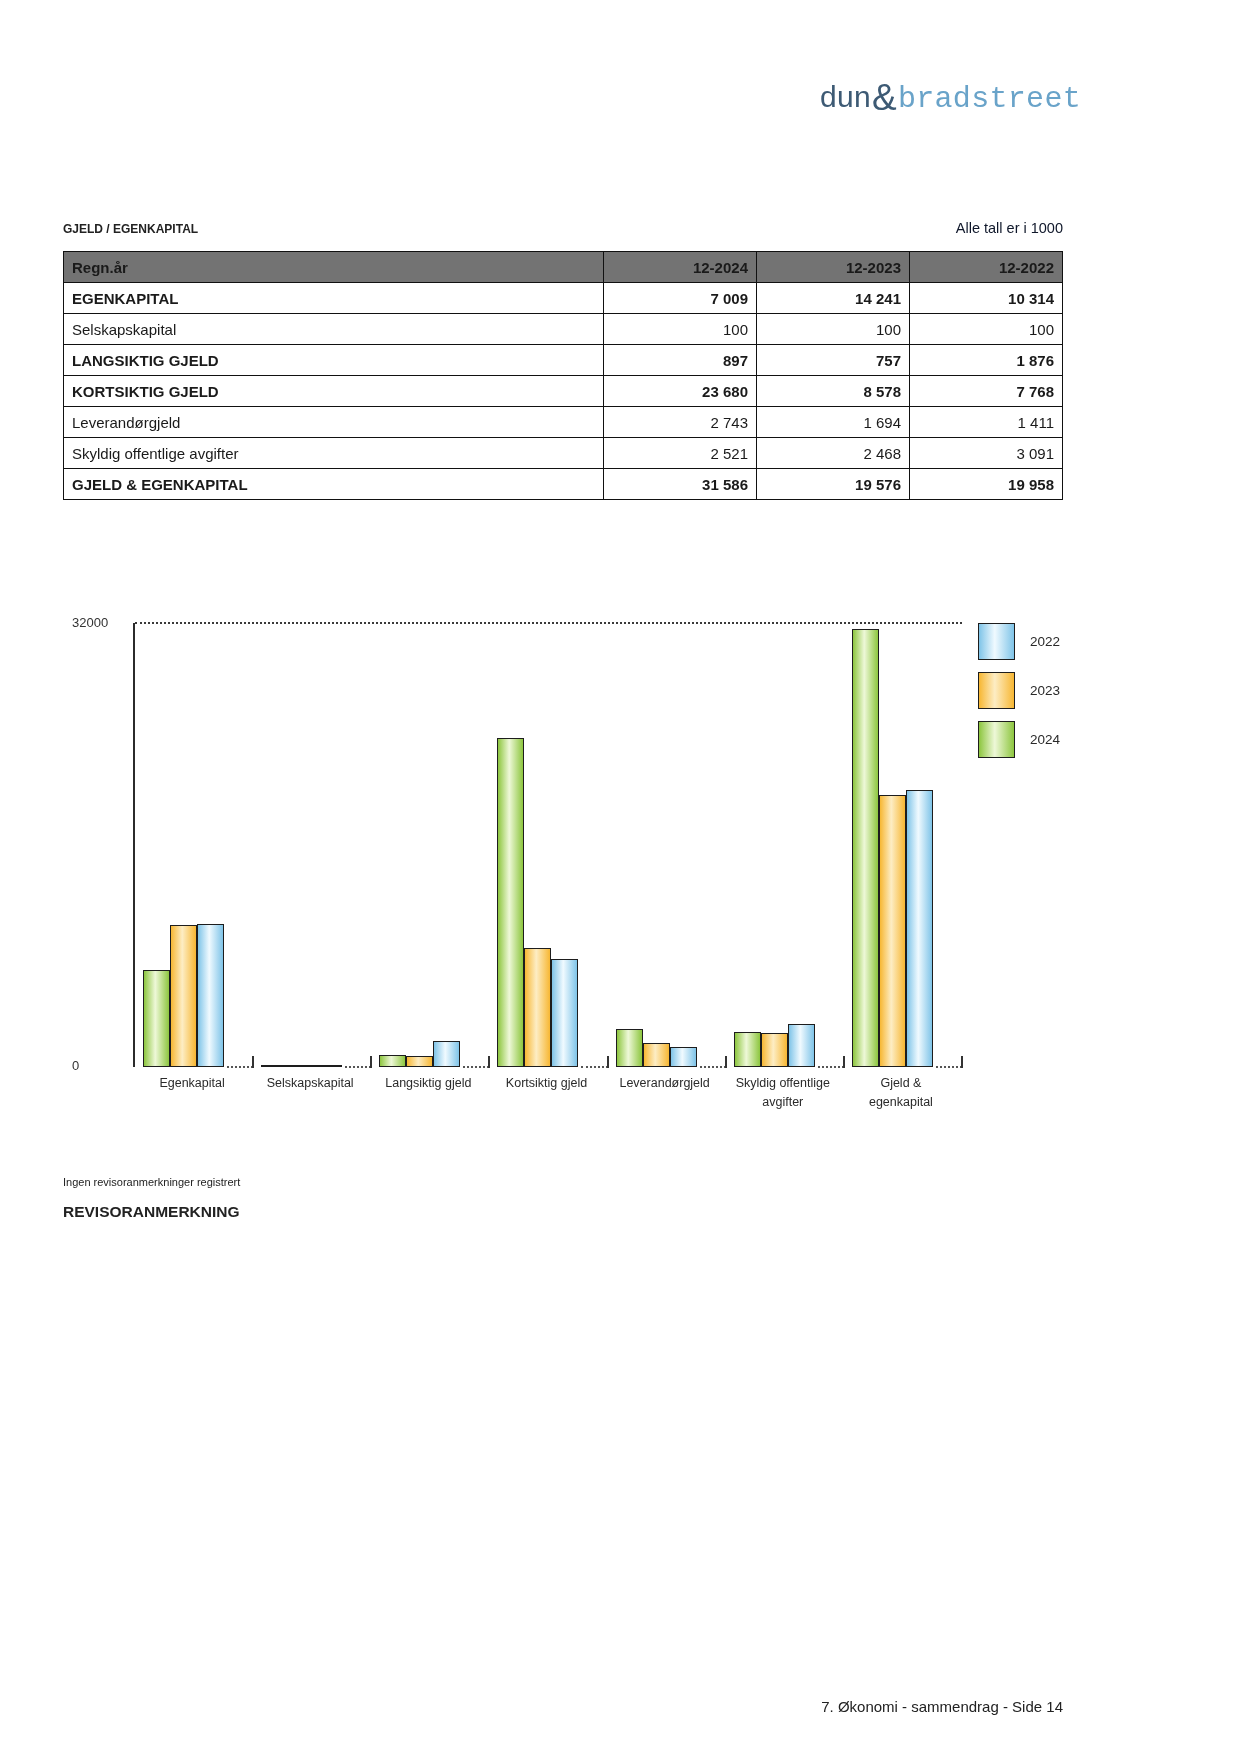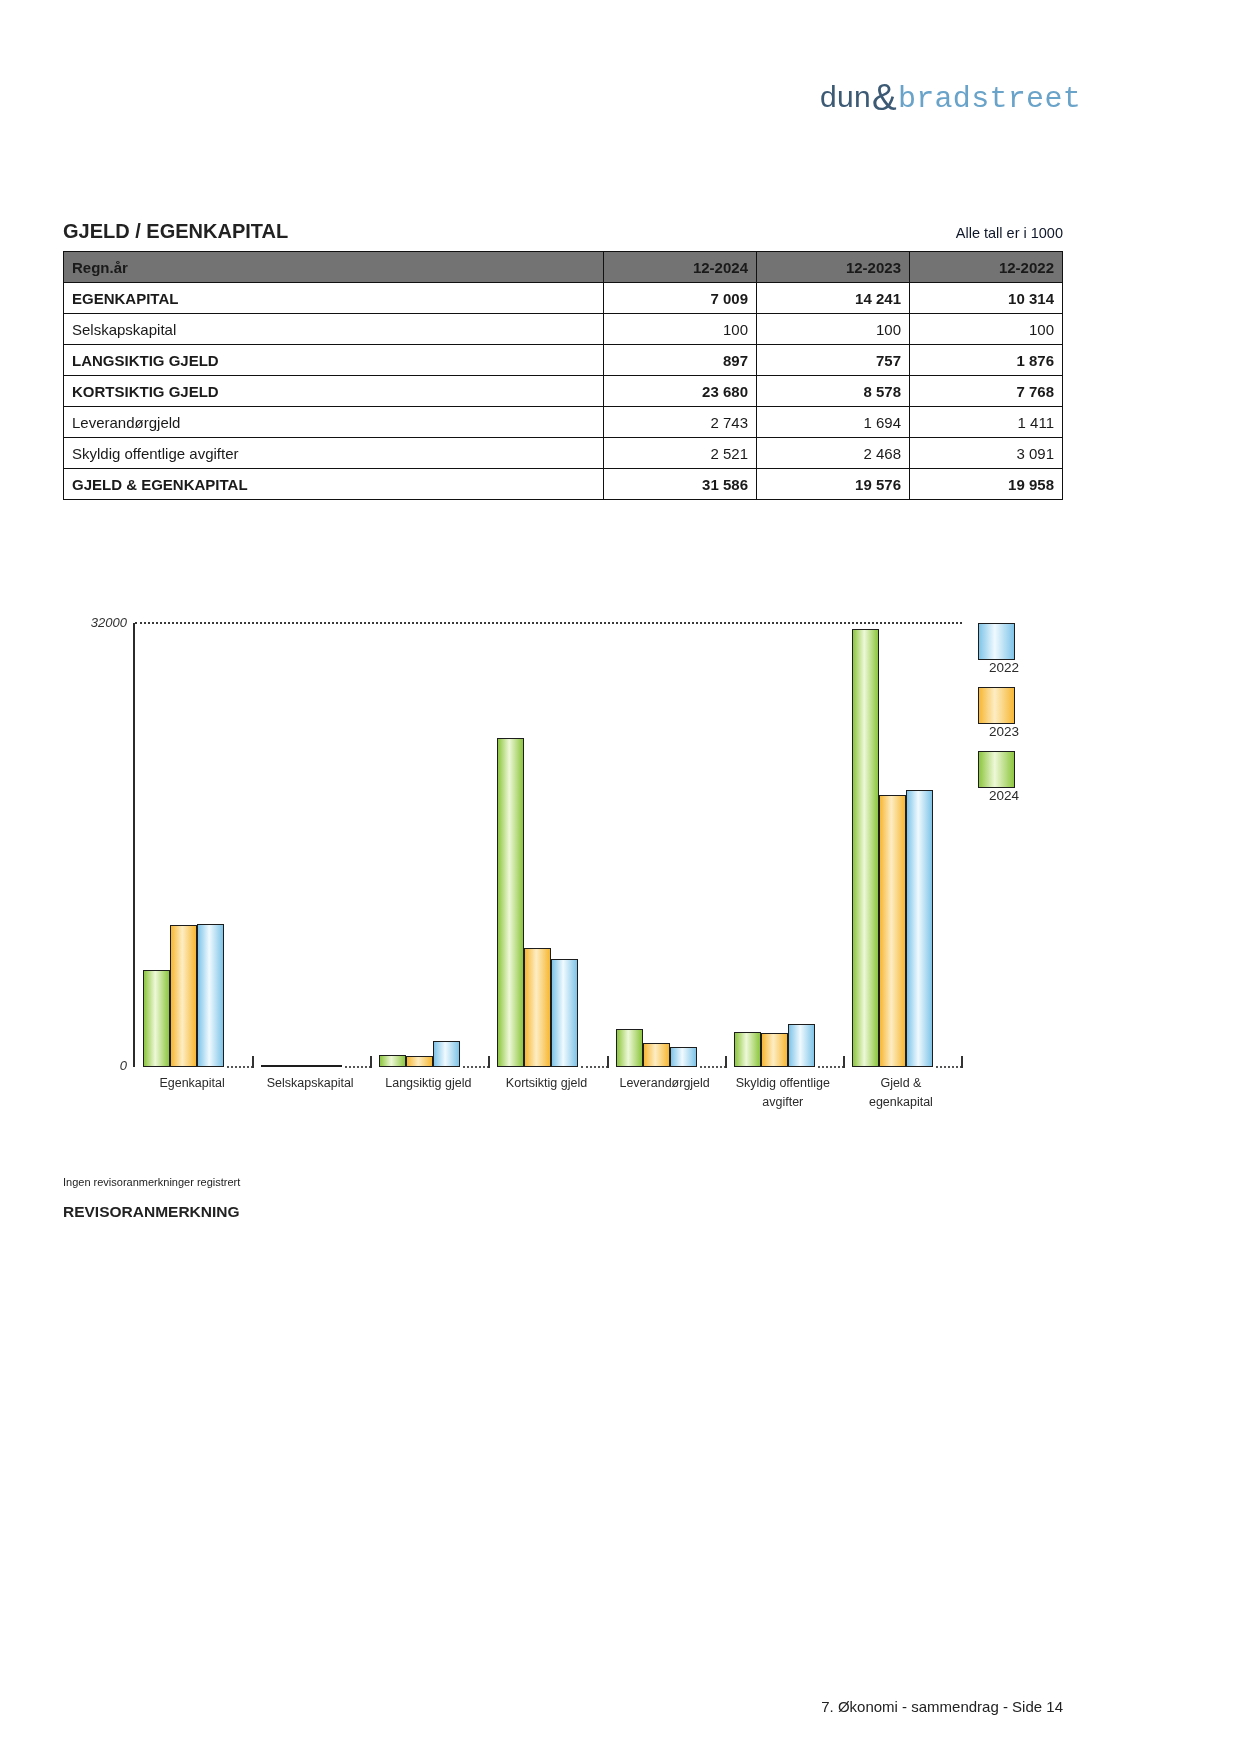--- a/index.html
+++ b/index.html
@@ -14,54 +14,54 @@
   }
 
   
   .logo { position:absolute; top:74px; left:820px; width:245px; text-align:right; font-size:30px; letter-spacing:0.3px; white-space:nowrap; }
   .logo .dun  { color:#3d5a74; }
   .logo .amp  { color:#3d5a74; font-size:37px; font-weight:400; position:relative; top:3px; margin:0 1px; }
   .logo .brad { color:#69a3c9;font-family:Liberation Mono, monospace; }
 
   
   .section-head { position:absolute; left:63px; top:220px; width:1000px; display:flex; justify-content:space-between; align-items:baseline; }
-  .section-title { font-size:20px; font-weight:bold; color:#222; }
+  .section-title { font-size:12px; font-weight:bold; color:#222; }
   .section-note  { font-size:14.5px; color:#0f172a; }
 
   
   table.fin { position:absolute; left:63px; top:251px; width:1000px; border-collapse:collapse; table-layout:fixed; font-size:15px; }
   table.fin col.c0 { width:540px; }
   table.fin col.c1, table.fin col.c2, table.fin col.c3 { width:153px; }
   table.fin td { border:1.5px solid #111; padding:5px 8px; height:20px; vertical-align:middle; background:#fff; }
   table.fin tr.head td { background:#737373; font-weight:bold; }
   table.fin td.num { text-align:right; }
   table.fin tr.bold td { font-weight:bold; }
 
   
-  .ytick { position:absolute; width:55px; text-align:right; font-size:13px; color:#333;font-style:italic; }
+  .ytick { position:absolute; width:55px; text-align:left; font-size:13px; color:#333; }
   .ytick.top  { left:72px; top:615px; }
   .ytick.zero { left:72px; top:1058px; }
 
   .plot {
     position:absolute; left:133px; top:623px; width:827px; height:444px;
     border-left:2px solid #2b2b2b;
   }
   .gridline { position:absolute; left:0; right:0; top:-1px; border-top:2px dotted #3a3a3a; }
   .cells { display:flex; height:100%; }
   .cell  { flex:1; position:relative; }
   .bars  { position:absolute; left:8px; bottom:0; display:flex; align-items:flex-end; }
   .bar   { width:27px; min-height:2px; border:1px solid #1d1d1d; box-sizing:border-box; }
   .dots  { position:absolute; left:92px; right:0; bottom:-1px; border-bottom:2px dotted #555; }
   .tick  { position:absolute; right:-1px; bottom:-1px; width:2px; height:12px; background:#333; }
 
   .xlabels { position:absolute; left:133px; top:1074px; width:827px; display:flex; }
   .xlabel  { flex:1; text-align:center; font-size:12.5px; line-height:1.55; padding:0 5px; box-sizing:border-box; color:#2a2a2a; }
 
   .legend { position:absolute; left:978px; top:623px; }
-  .legend-item   { display:flex; align-items:center; margin-bottom:12px;flex-direction:column; }
+  .legend-item   { display:flex; align-items:center; margin-bottom:12px; }
   .legend-swatch { width:37px; height:37px; border:1.5px solid #1d1d1d; box-sizing:border-box; margin-right:15px; }
   .legend-label  { font-size:13.5px; color:#2a2a2a; }
 
   
   .revisor-head { position:absolute; left:63px; top:1203px; font-size:15.5px; font-weight:bold; color:#222; }
   .revisor-text { position:absolute; left:63px; top:1176px; font-size:11px; color:#222; }
   .footer { position:absolute; left:63px; top:1682px; width:1000px; text-align:right; font-size:15px; color:#222;margin-top:16px; }
 </style>
 </head>
 <body>

